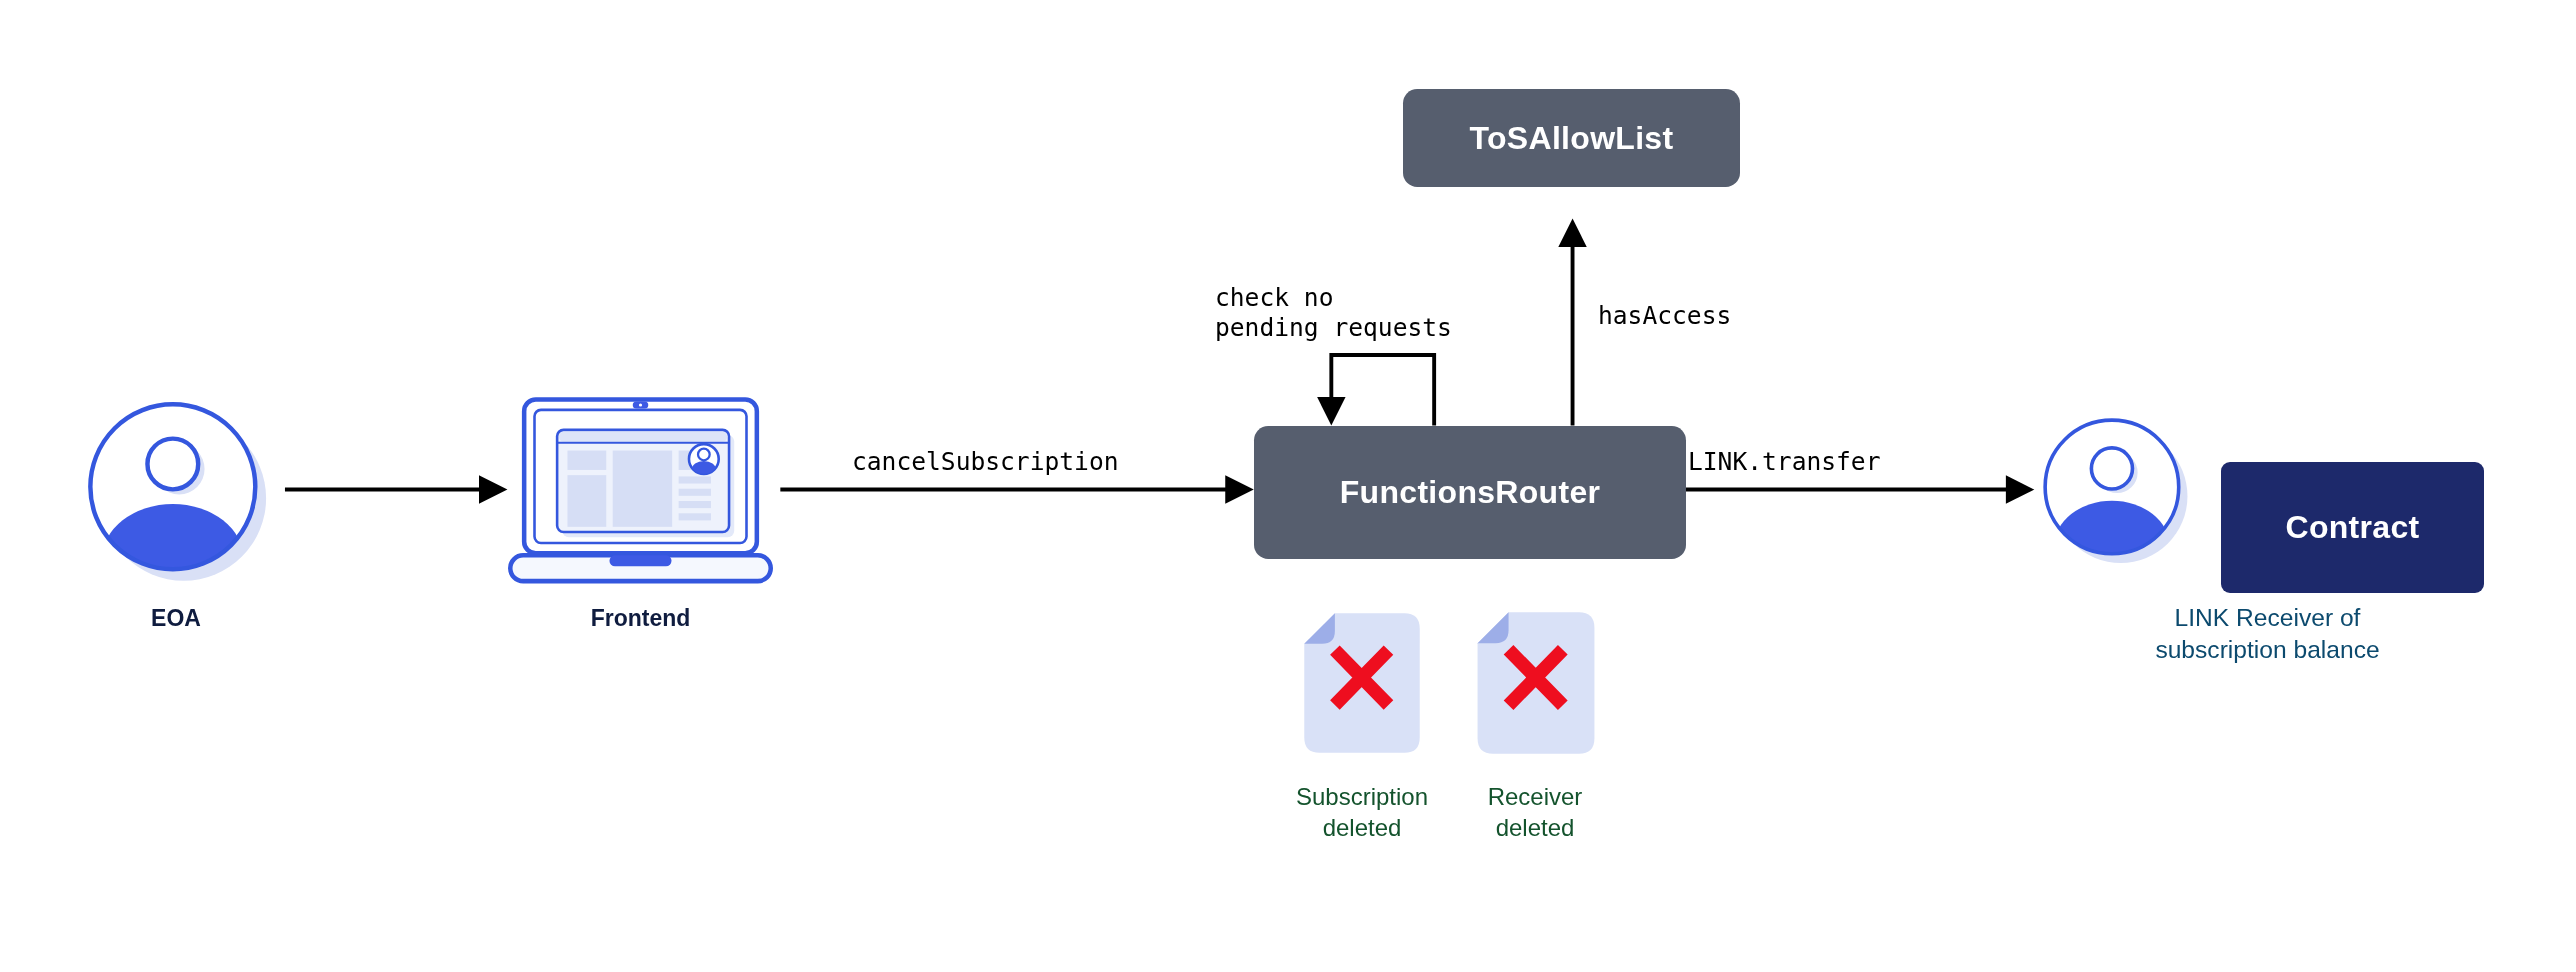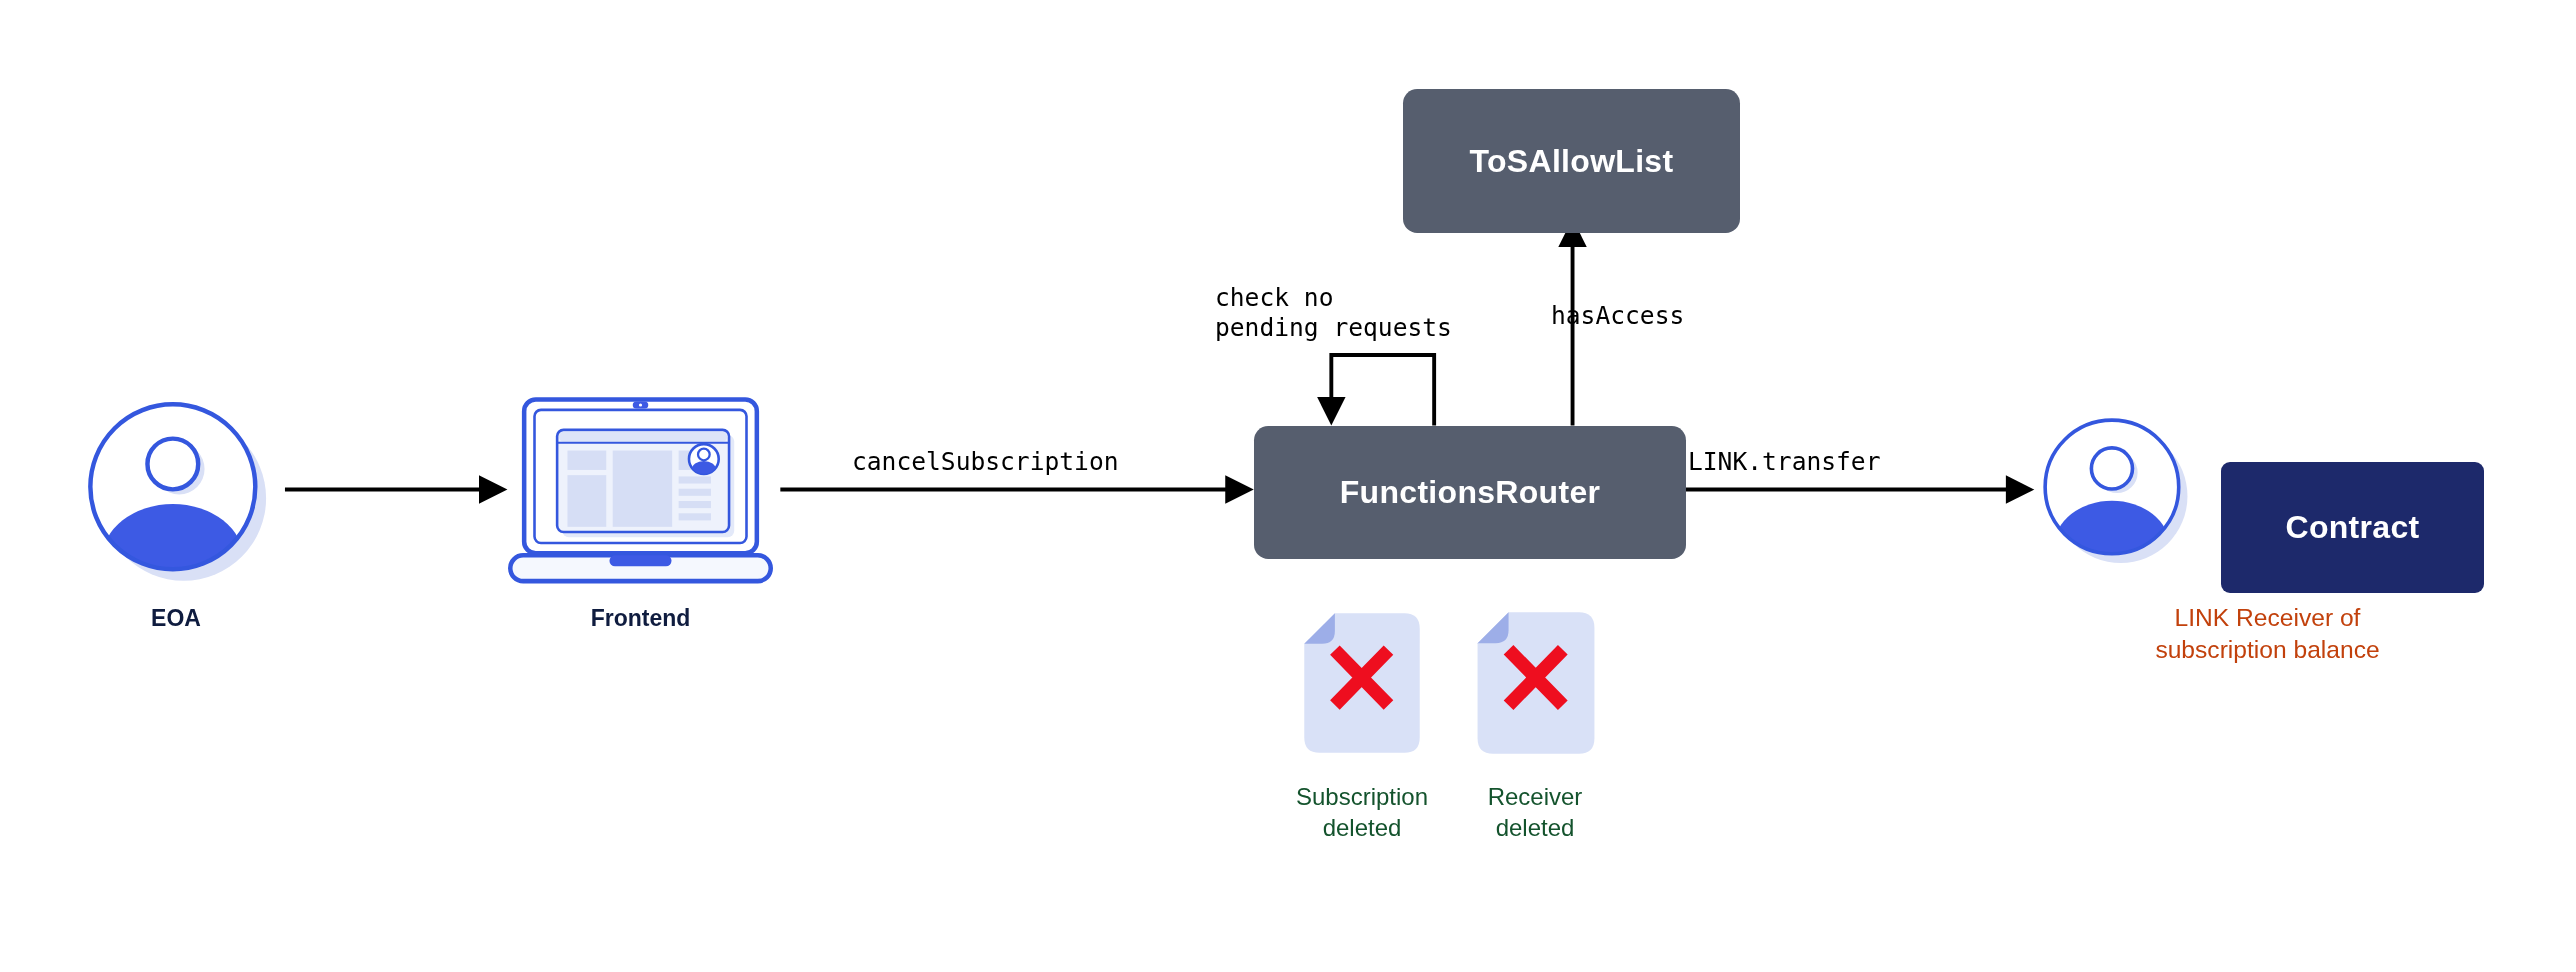--- a/index.html
+++ b/index.html
@@ -51,21 +51,21 @@
     color: #000000;
     text-align: left;
     line-height: 30px;
     white-space: nowrap;
   }
 
   .caption {
     position: absolute;
     font-size: 24.6px;
     line-height: 32px;
-    color: #c2410c;
+    color: #0c4a6e;
     text-align: center;
     font-family: "Liberation Sans", sans-serif;
   }
 
   .doc-label {
     position: absolute;
     font-size: 24px;
     line-height: 31px;
     font-weight: 500;
     color: #14532d;
@@ -152,21 +152,21 @@
       <g clip-path="url(#clip-laptop-avatar)">
         <path d="M284 122 v-8 a19 14 0 0 1 38 0 v8 z" fill="#3D5AE4"></path>
       </g>
       <circle cx="303" cy="90" r="9" fill="#ffffff" stroke="#3457DE" stroke-width="3.5"></circle>
     </g>
     <rect x="3.5" y="246" width="403" height="40" rx="20" fill="#F5F8FE" stroke="#3457DE" stroke-width="7"></rect>
     <rect x="157" y="246" width="96" height="17" rx="8.5" fill="#3D5AE4"></rect>
   </svg>
   <div class="node-label" style="left:508px; top:605px; width:265px;">Frontend</div>
 
-  <div class="box slate" style="left:1403px; top:89px; width:337px; height:144px;">
+  <div class="box slate" style="left:1403px; top:89px; width:337px; height:98px;">
     <span>ToSAllowList</span>
   </div>
 
   <div class="box slate" style="left:1254px; top:426px; width:432px; height:133px;">
     <span>FunctionsRouter</span>
   </div>
 
   <div class="box navy" style="left:2221px; top:426px; width:263px; height:131px;margin-top:36px;">
     <span>Contract</span>
   </div>
@@ -212,21 +212,21 @@
   </svg>
   <div class="doc-label" style="left:1438px; top:781px; width:194px;">
     <span>Receiver</span><br>
     <span>deleted</span>
   </div>
 
   <div class="mono-label" style="left:852px; top:447px; width:323px;">cancelSubscription</div>
 
   <div class="mono-label" style="left:1688px; top:447px; width:259px;">LINK.transfer</div>
 
-  <div class="mono-label" style="left:1551px; top:301px; text-align:left;">hasAccess</div>
+  <div class="mono-label" style="left:1598px; top:301px; text-align:left;">hasAccess</div>
 
   <div class="mono-label" style="left:1215px; top:283px; width:323px;">
     <span>check no</span><br>
     <span>pending requests</span>
   </div>
 
 </div>
 
 
 </body></html>

